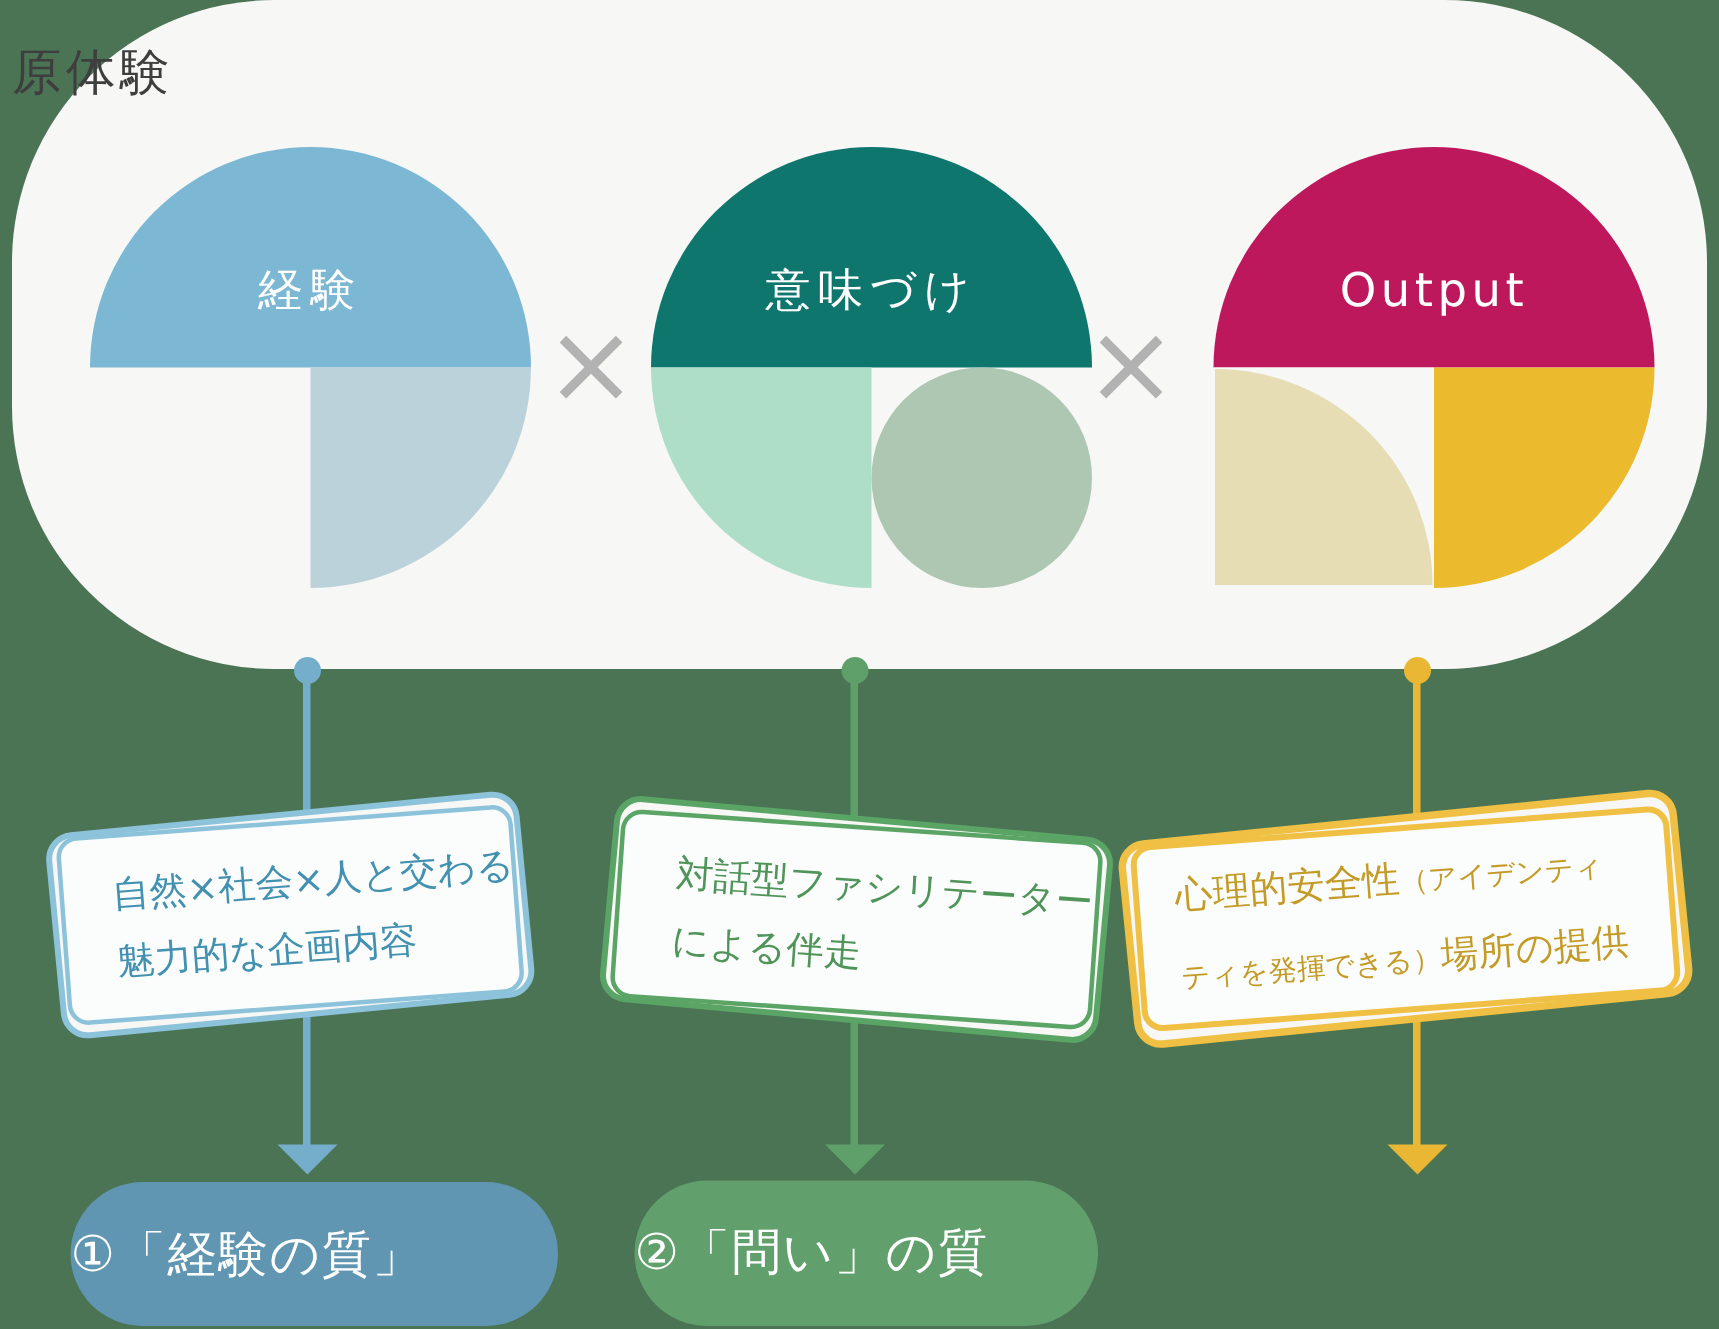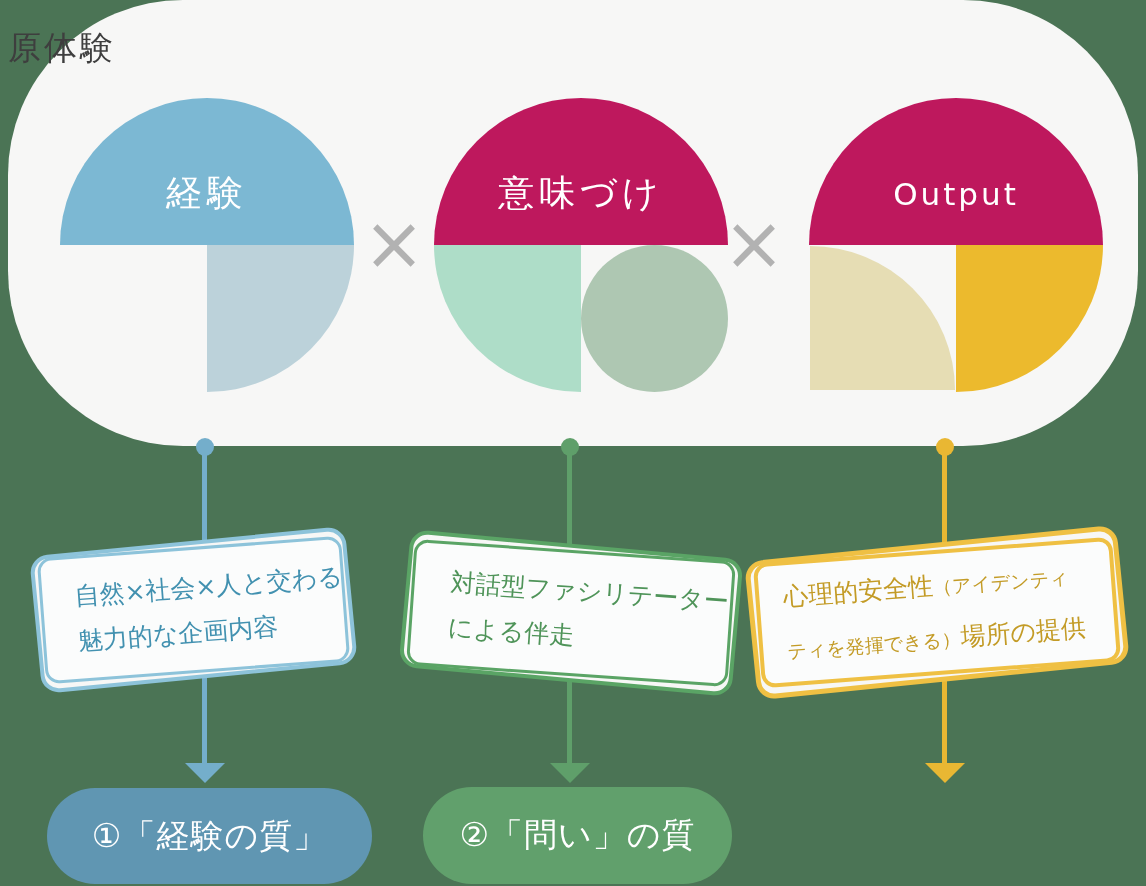--- a/index.html
+++ b/index.html
@@ -22,25 +22,25 @@
     position:absolute;left:0;top:26px;width:100%;
     font-size:33px;font-weight:500;
     letter-spacing:3px;color:#3e3e3e;
   }
   .semi{
     position:absolute;top:98px;width:294px;height:147px;
     border-radius:150px 150px 0 0;
     display:flex;align-items:center;justify-content:center;
   }
   .semi .circle-label{
-    margin-top:44px;color:#ffffff;font-size:36px;
+    margin-top:44px;color:#ffffff;font-size:30px;
     letter-spacing:5px;font-weight:500;white-space:nowrap;
   }
   .semi-blue{left:52px;background:#7cb8d3;}
-  .semi-green{left:426px;background:#be185d;}
+  .semi-green{left:426px;background:#0f766e;}
   .semi-yellow{left:801px;background:#be185d;}
   .semi-yellow .circle-label{letter-spacing:3px;font-size:31px;}
   .quarter-blue{
     position:absolute;left:199px;top:245px;width:147px;height:147px;
     background:#bcd2da;border-radius:0 0 147px 0;
   }
   .quarter-mint{
     position:absolute;left:426px;top:245px;width:147px;height:147px;
     background:#aeddc8;border-radius:0 0 0 147px;
   }
@@ -104,21 +104,21 @@
     padding-left:36px;font-size:25px;color:#4f9459;}
   .note-yellow{left:750px;top:543px;width:374px;height:139px;
     transform:rotate(-5.7deg);border:5px solid #efc043;}
   .note-yellow .note-inner{border:4px solid #efc043;transform:rotate(1.4deg);
     padding-left:24px;font-size:25px;color:#c39b26;line-height:2.1;}
   .t-sm{font-size:19px;}
   .note-line{white-space:nowrap;}
   
   .pill{
     position:absolute;z-index:3;border-radius:49px;
-    display:flex;align-items:center;justify-content:center;
+    display:flex;align-items:center;justify-content:flex-start;
     color:#ffffff;font-size:33px;letter-spacing:1px;font-weight:500;
     white-space:nowrap;
   }
   .pill-blue{left:47px;top:788px;width:325px;height:96px;background:#6096b2;}
   .pill-green{left:423px;top:787px;width:309px;height:97px;background:#61a06c;}
   .pill-yellow{left:803px;top:787px;width:286px;height:97px;background:#e7b62e;}
 </style>
 </head>
 <body>
 

